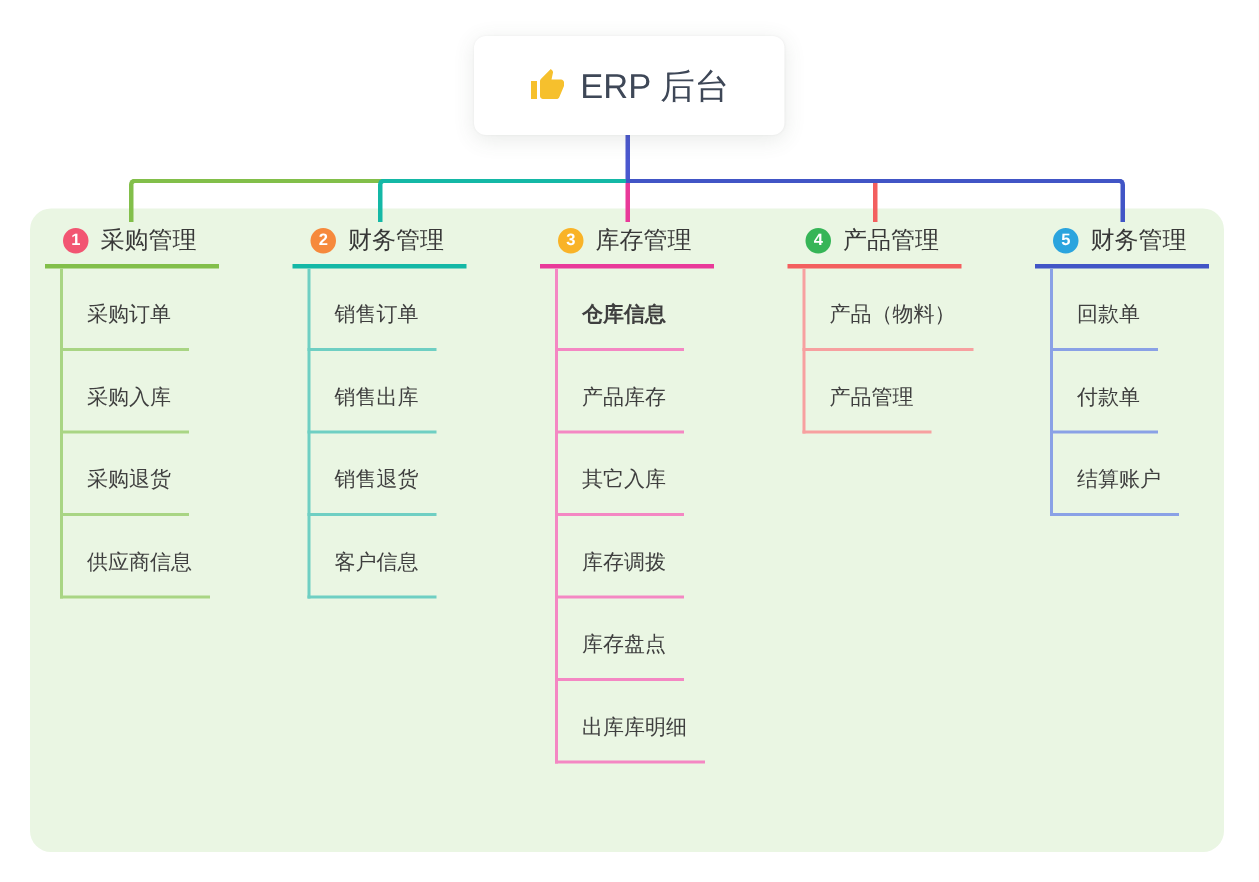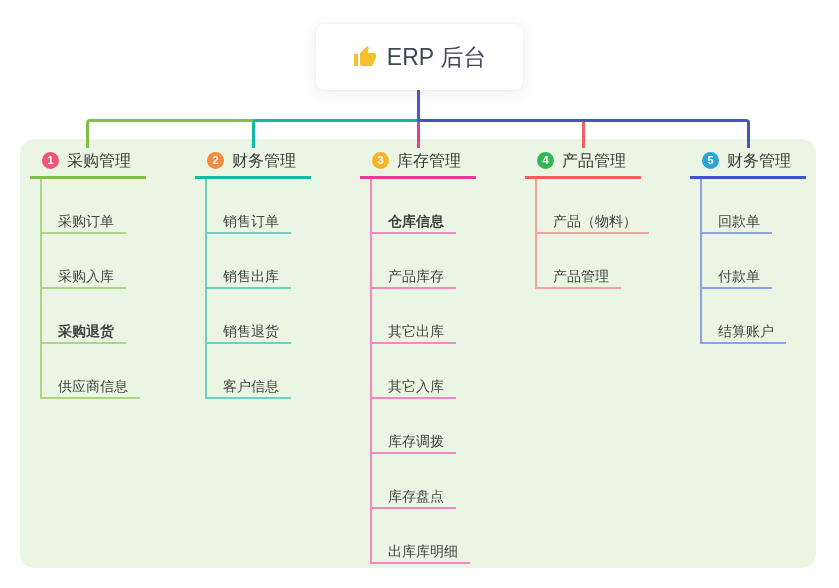--- a/index.html
+++ b/index.html
@@ -25,21 +25,21 @@
   .col{position:absolute;top:150px;width:165px;z-index:2;}
   .col-0{left:30px}.col-1{left:195px}.col-2{left:360px}.col-3{left:525px}.col-4{left:690px}
   .hnode{display:inline-flex;align-items:center;gap:8px;box-sizing:border-box;min-width:116px;
          padding:0 14px 6px 12px;border-bottom:3px solid;line-height:18px;
          font-size:16px;font-weight:500;color:#383838;white-space:nowrap;cursor:pointer;}
   .badge{width:17px;height:17px;border-radius:50%;flex:0 0 17px;color:#fff;font-size:11px;
          font-weight:600;line-height:17px;text-align:center;}
   .children{position:relative;}
   .vline{position:absolute;left:10px;top:0;width:2px;height:100%;}
   .child{height:55px;display:flex;align-items:flex-end;}
-  .cnode{margin-left:10px;padding:0 12px 1px 18px;border-bottom:2px solid;line-height:20px;
+  .cnode{margin-left:10px;padding:0 12px 13px 18px;border-bottom:2px solid;line-height:20px;
          font-size:14px;color:#3f3f3f;white-space:nowrap;cursor:pointer;margin-top:24px;}
 </style>
 </head>
 <body>
 
 <div class="stage" style="background: rgb(255, 255, 255);">
 
   <div class="panel" style="background: rgb(234, 246, 227);"></div>
 
   <div class="line v-root" style="background: rgb(75, 88, 207);"></div>
@@ -63,21 +63,21 @@
     </div>
     <div class="children">
       <div class="vline" style="background: rgb(169, 213, 132);"></div>
       <div class="child">
         <div class="cnode" style="border-bottom-color: rgb(169, 213, 132);">采购订单</div>
       </div>
       <div class="child">
         <div class="cnode" style="border-bottom-color: rgb(169, 213, 132); text-align: center;">采购入库</div>
       </div>
       <div class="child">
-        <div class="cnode" style="border-bottom-color: rgb(169, 213, 132); font-weight: bold;">采购退货</div>
+        <div class="cnode" style="border-bottom-color: rgb(169, 213, 132);">采购退货</div>
       </div>
       <div class="child">
         <div class="cnode" style="border-bottom-color: rgb(169, 213, 132);">供应商信息</div>
       </div>
     </div>
   </div>
 
   <div class="col col-1">
     <div class="hnode" style="border-bottom-color: rgb(20, 184, 166);">
       <span class="badge" style="background: rgb(246, 137, 60);">2</span>
@@ -105,23 +105,20 @@
       <span class="badge" style="background: rgb(249, 179, 39);">3</span>
       <span>库存管理</span>
     </div>
     <div class="children">
       <div class="vline" style="background: rgb(244, 135, 195);"></div>
       <div class="child">
         <div class="cnode" style="border-bottom-color: rgb(244, 135, 195); font-weight: bold;">仓库信息</div>
       </div>
       <div class="child">
         <div class="cnode" style="border-bottom-color: rgb(244, 135, 195);">产品库存</div>
-      </div>
-      <div class="child">
-        <div class="cnode" style="border-bottom-color: rgb(244, 135, 195);">其它出库</div>
       </div>
       <div class="child">
         <div class="cnode" style="border-bottom-color: rgb(244, 135, 195);">其它入库</div>
       </div>
       <div class="child">
         <div class="cnode" style="border-bottom-color: rgb(244, 135, 195);">库存调拨</div>
       </div>
       <div class="child">
         <div class="cnode" style="border-bottom-color: rgb(244, 135, 195);">库存盘点</div>
       </div>

